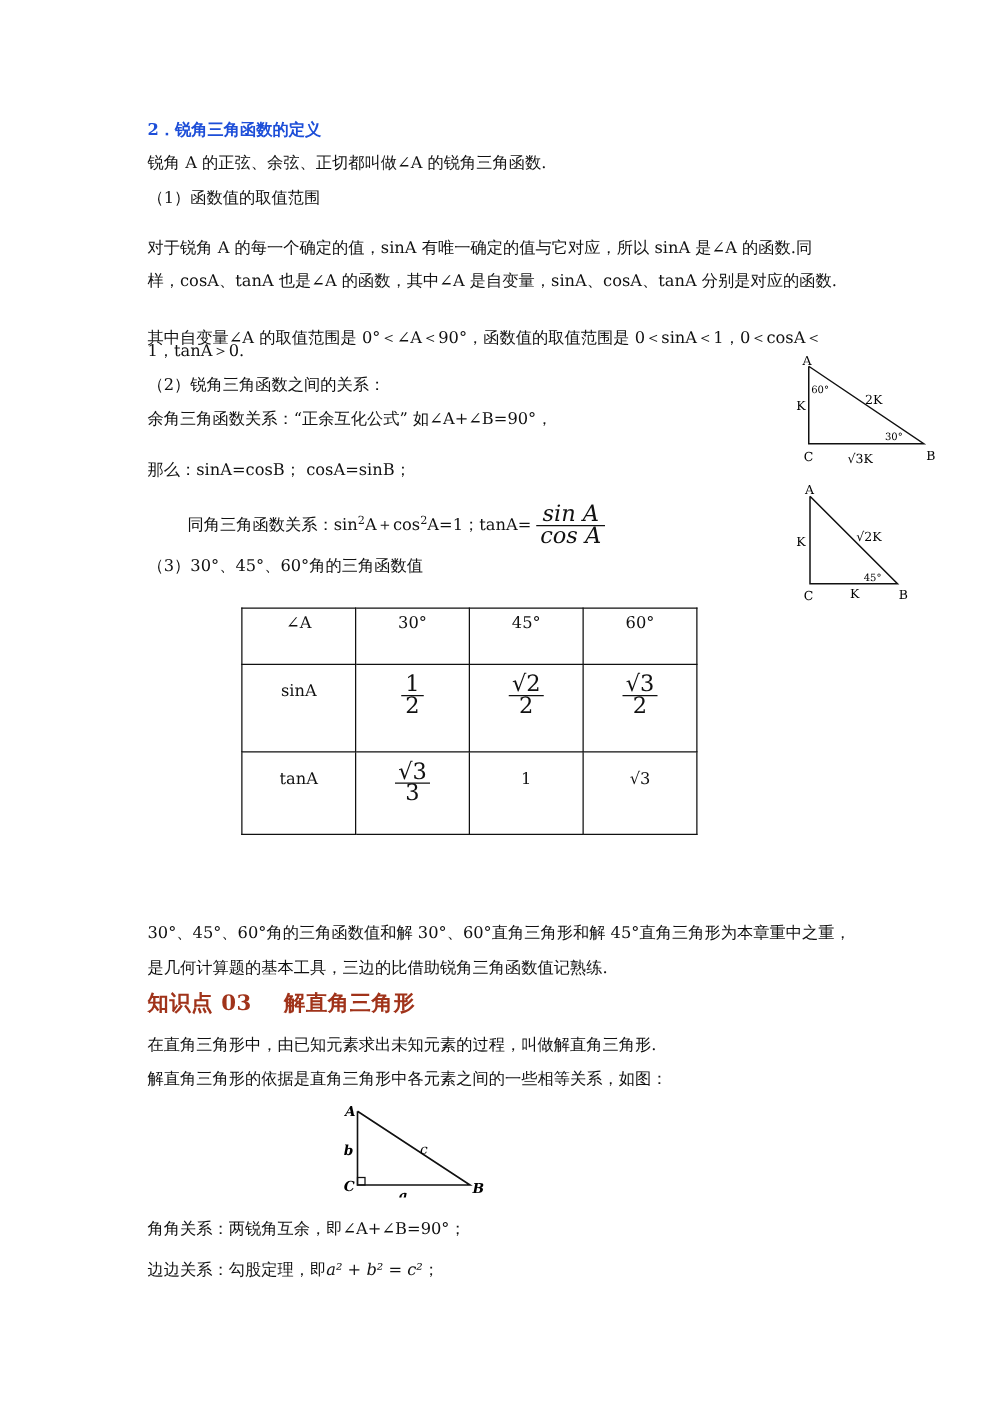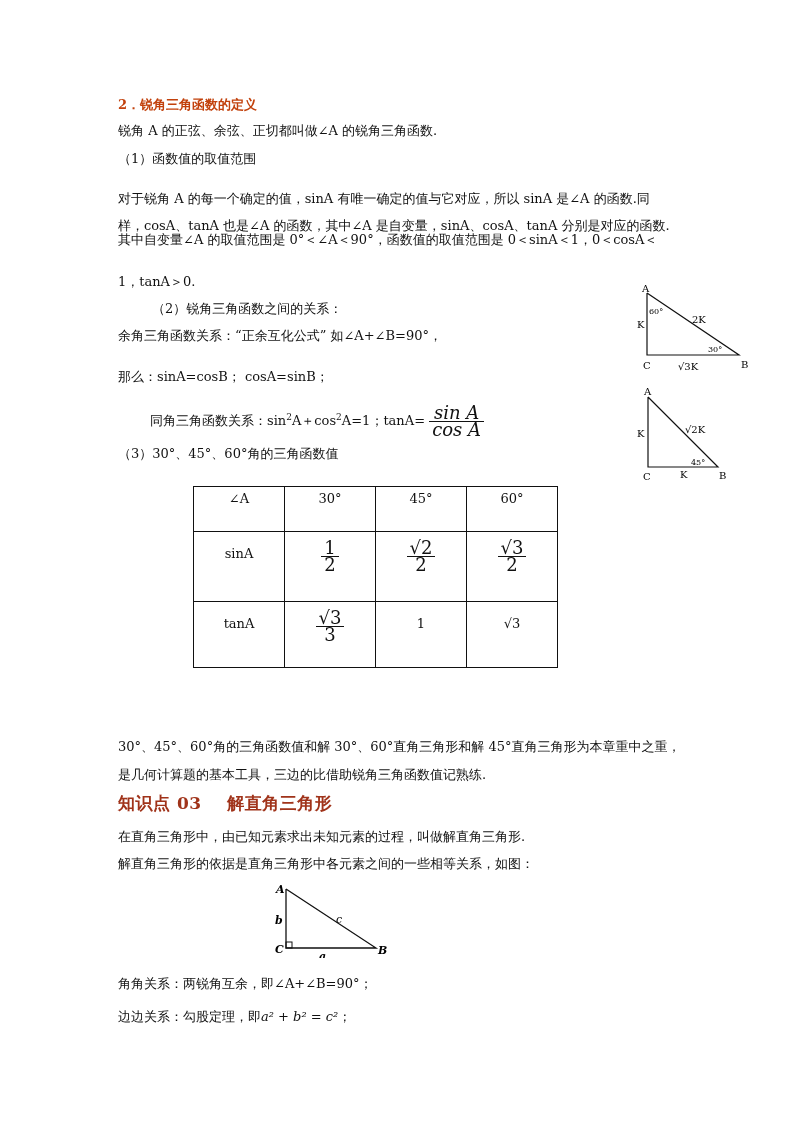--- a/index.html
+++ b/index.html
@@ -1,19 +1,19 @@
 <!DOCTYPE html>
 <html><head>
 <meta charset="utf-8">
 <style>
   html, body { margin:0; padding:0; background:#ffffff; }
   body { width:794px; height:1123px; position:relative; overflow:hidden;
          font-family:"DejaVu Serif", "Liberation Serif", serif; color:#111; }
   .line { position:absolute; left:118px; font-size:13px; line-height:18px; white-space:nowrap; }
-  .h-blue { color:#c2410c; font-weight:bold; font-size:13px;text-align:center; }
+  .h-blue { color:#1d4ed8; font-weight:bold; font-size:13px;text-align:center; }
   .h-red { color:#a0331a; font-size:17px; font-weight:bold; letter-spacing:0.5px; }
   .frac { display:inline-block; vertical-align:middle; text-align:center; font-size:18px; line-height:16px; }
   .frac .num { display:block; border-bottom:1px solid #111; padding:0 3px; }
   .frac .den { display:block; padding:0 3px; }
   .it { font-style:italic; }
   sup { font-size:9px; }
   table.trig { position:absolute; left:193px; top:486px; border-collapse:collapse; }
   table.trig td { border:1.5px solid #111; width:90px; text-align:center; vertical-align:top; font-size:13px; padding:0; }
   table.trig tr.r0 td { height:40px; padding-top:4px; }
   table.trig tr.r1 td { height:69px; }
@@ -25,24 +25,24 @@
 </style>
 </head>
 <body>
 
 <div class="line h-blue" style="top:96px;">2．锐角三角函数的定义</div>
 <div class="line" style="top:122px;">锐角 A 的正弦、余弦、正切都叫做∠A 的锐角三角函数.</div>
 <div class="line" style="top:150px;">（1）函数值的取值范围</div>
 
 <div class="line" style="top:190px;">对于锐角 A 的每一个确定的值，sinA 有唯一确定的值与它对应，所以 sinA 是∠A 的函数.同</div>
 <div class="line" style="top:217px;">样，cosA、tanA 也是∠A 的函数，其中∠A 是自变量，sinA、cosA、tanA 分别是对应的函数.</div>
-<div class="line" style="top:231px;">其中自变量∠A 的取值范围是 0°＜∠A＜90°，函数值的取值范围是 0＜sinA＜1，0＜cosA＜</div>
+<div class="line" style="top:262px;">其中自变量∠A 的取值范围是 0°＜∠A＜90°，函数值的取值范围是 0＜sinA＜1，0＜cosA＜</div>
 <div class="line" style="top:273px;">1，tanA＞0.</div>
 
-<div class="line" style="top:300px;margin-left:34px;">（2）锐角三角函数之间的关系：</div>
+<div class="line" style="top:300px;">（2）锐角三角函数之间的关系：</div>
 <div class="line" style="top:327px;">余角三角函数关系：“正余互化公式” 如∠A+∠B=90°，</div>
 <div class="line" style="top:368px;">那么：sinA=cosB；  cosA=sinB；</div>
 
 <div class="line" style="top:397px; line-height:40px;margin-left:32px;">
   <span>同角三角函数关系：sin</span><sup>2</sup><span>A＋cos</span><sup>2</sup><span>A=1；tanA=</span>
   <span class="frac">
     <span class="num it">sin A</span>
     <span class="den it">cos A</span>
   </span>
 </div>

